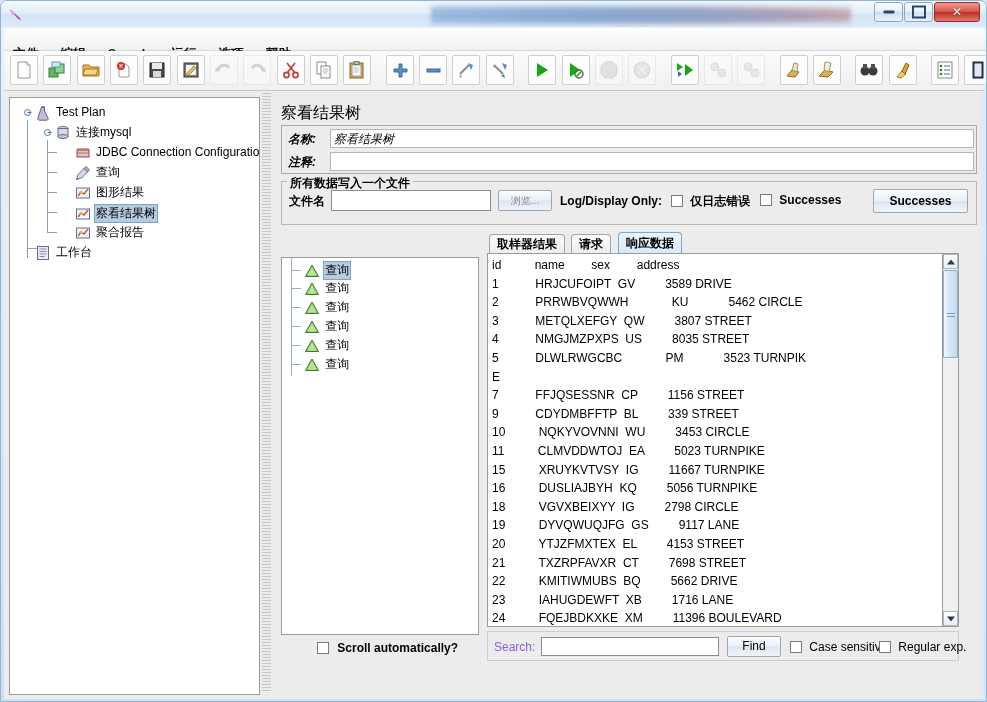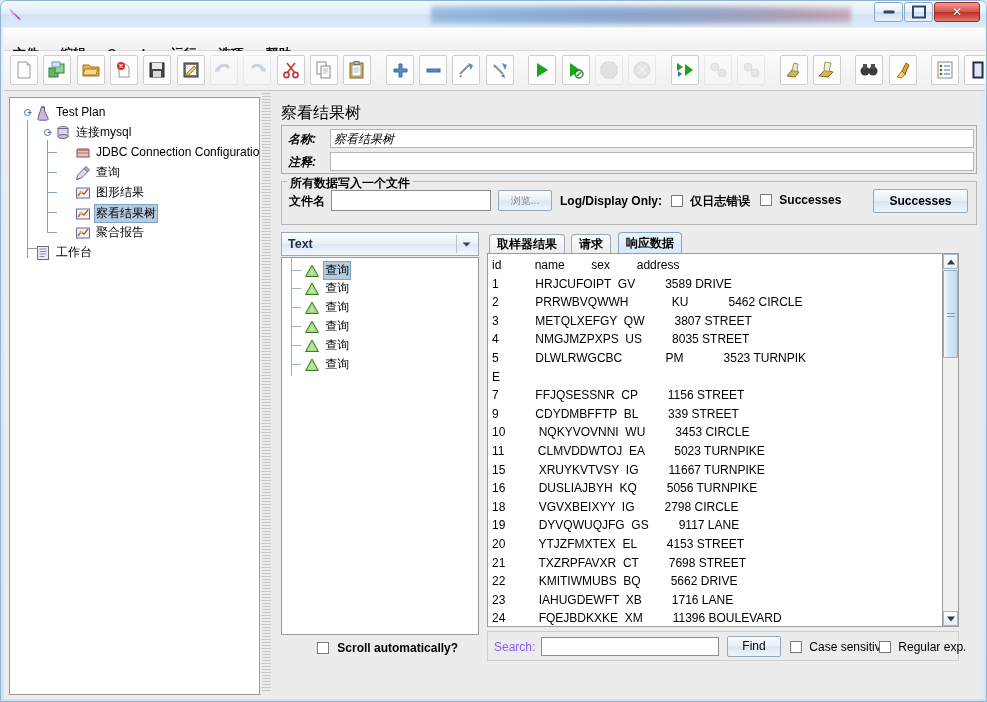--- a/index.html
+++ b/index.html
@@ -535,28 +535,20 @@
       </div>
       <div style="position:absolute;left:487px;top:102px;font-size:12px;color:#000;white-space:nowrap;">
         <span class="cbx"></span>
         <span style="margin-left:4px;font-weight:bold;">Successes</span>
       </div>
       <div class="btn" style="position:absolute;left:600px;top:98px;width:95px;height:24px;line-height:22px;font-weight:bold;">Successes</div>
 
       <div id="lower">
 
         <div id="results-pane">
-          <div id="combo">
-            <span class="cval">Text</span>
-            <span class="carrow">
-              <svg width="19" height="18" viewBox="0 0 19 18">
-                  <path d="M5.5 7.5l4 4 4-4z" fill="#2b4763"></path>
-                </svg>
-            </span>
-          </div>
 
           <div id="res-tree">
             <div class="tline" style="left:9px;top:0px;width:1px;height:118px;background:#9ab0c4;"></div>
             <div class="tnode" style="left:9px;top:3px;">
               <span class="tline" style="position:relative;display:inline-block;width:10px;height:1px;vertical-align:middle;background:#9ab0c4;"></span>
               <span class="tico"><svg width="16" height="16" viewBox="0 0 16 16">
                     <path d="M8 2l6.5 11.5h-13z" fill="#8fcf6a" stroke="#3f7a2a"></path>
                     <path d="M8 4.5l4.5 8h-9z" fill="#b9e29b"></path>
                   </svg></span><span class="lbl sel">查询</span>
             </div>

